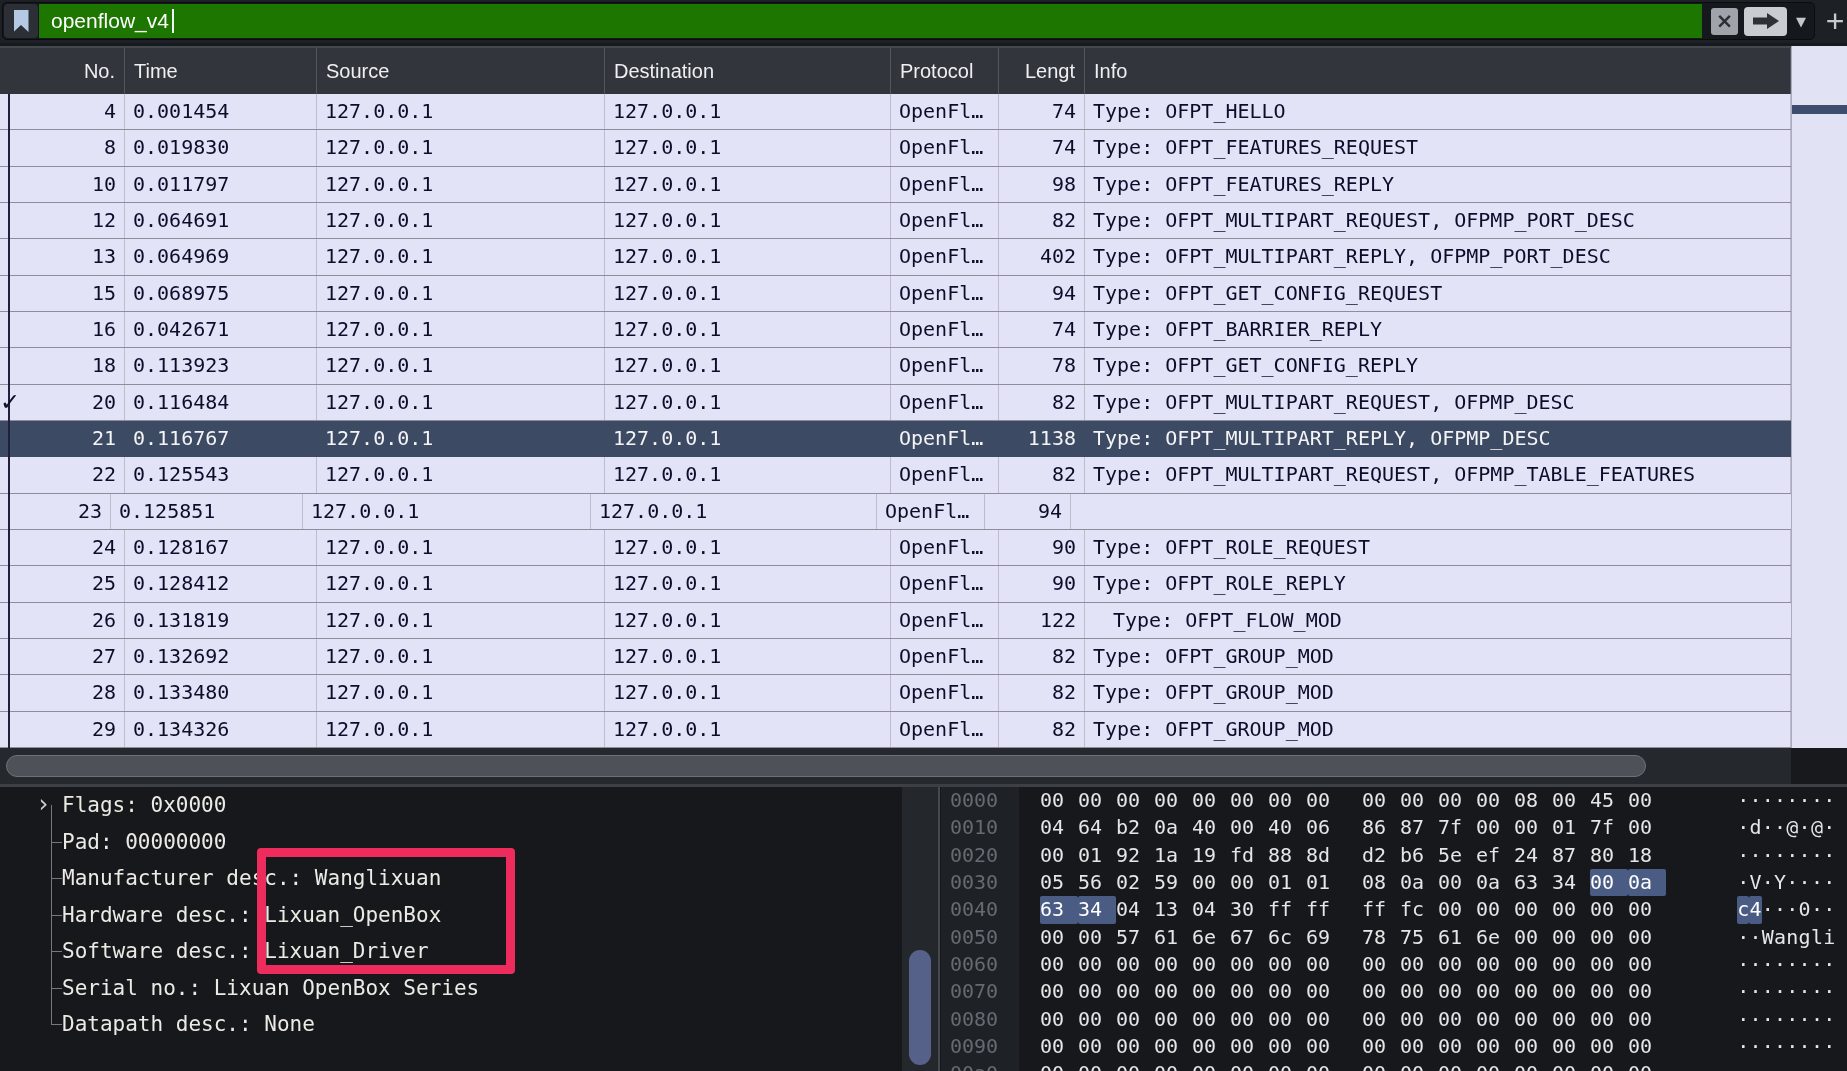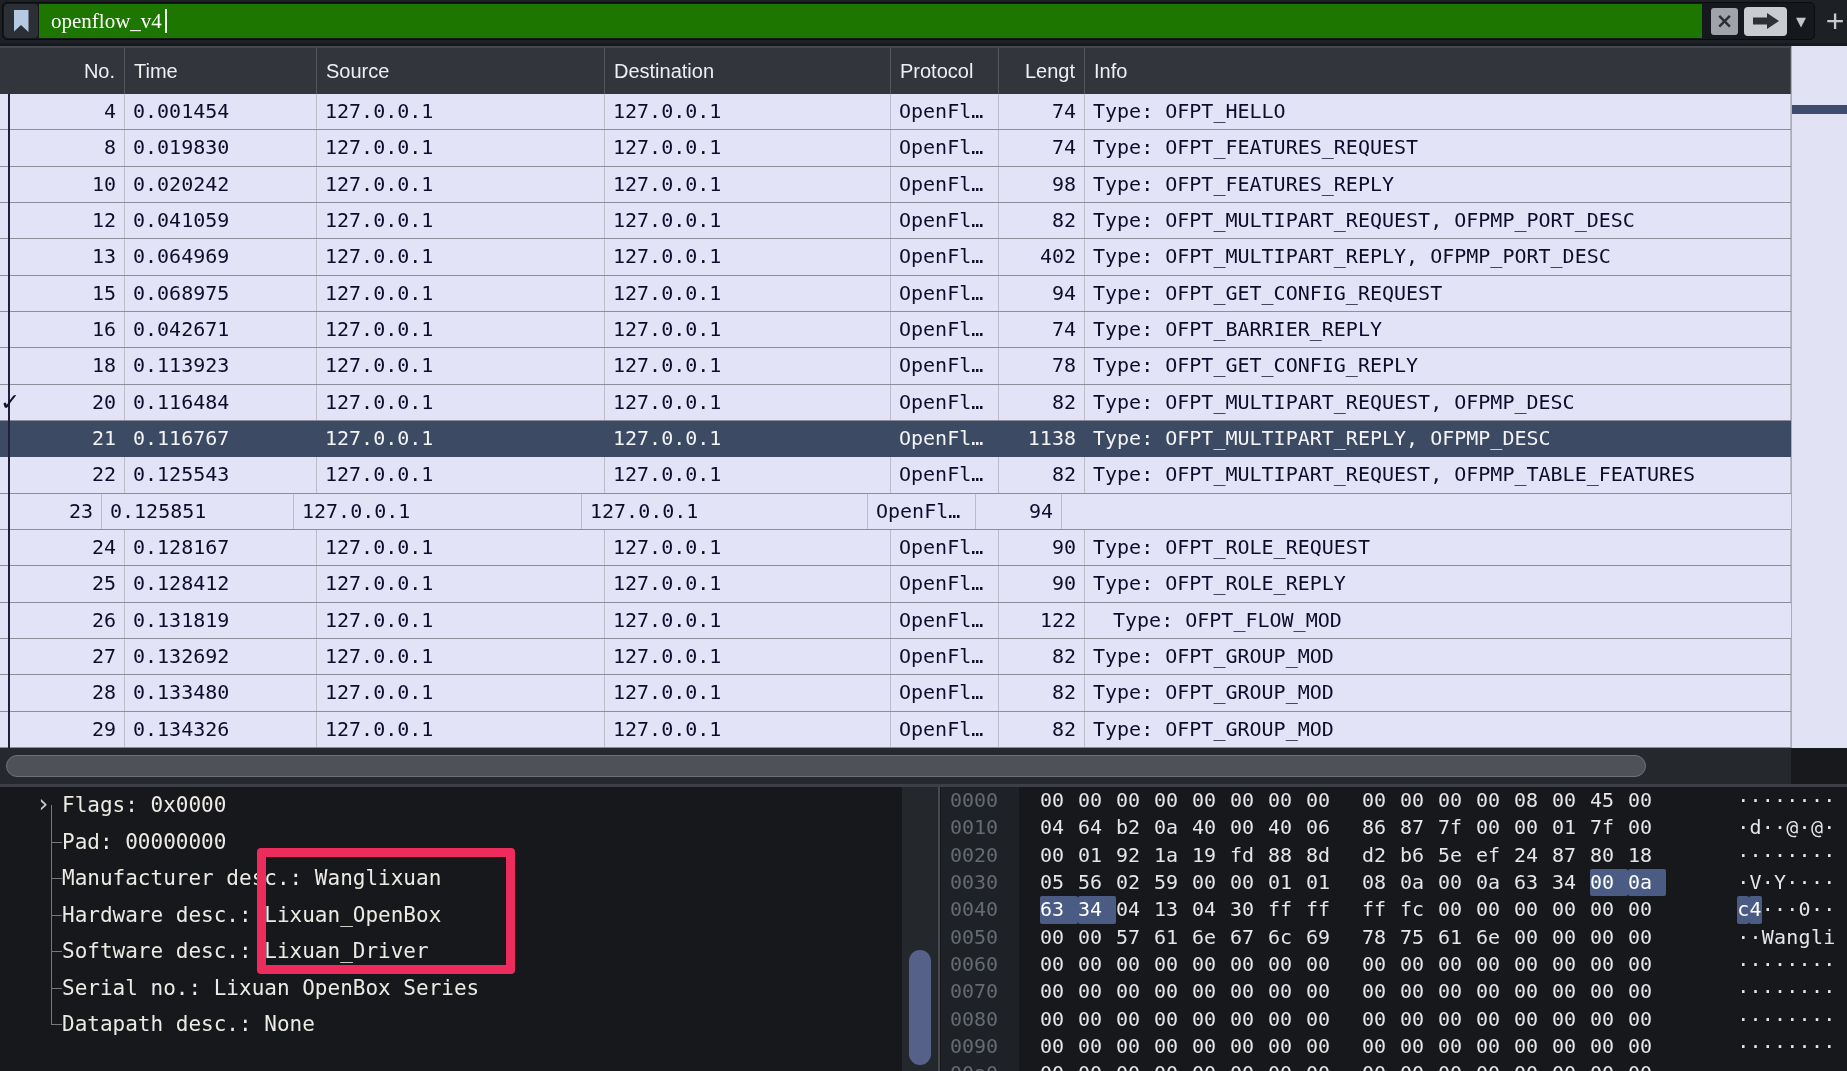--- a/index.html
+++ b/index.html
@@ -15,21 +15,21 @@
     position:absolute; left:2px; top:2px; width:1813px; height:38px;
     background:#15181c; border:1px solid #0a0c0d; border-radius:5px;
     display:flex; align-items:center; overflow:hidden;
   }
   .bookmark-btn { width:34px; height:34px; margin:1px; background:#2c3036; border-radius:4px;
     display:flex; align-items:center; justify-content:center; flex:0 0 auto; }
   .bookmark-glyph { width:15px; height:22px; background:#b6c9e2;
     clip-path:polygon(0 0,100% 0,100% 100%,50% 68%,0 100%); }
   .filter-input {
     width:1663px; height:34px; background:var(--filter-bg,#1c7600); color:#ffffff;
-    font-family:Liberation Serif, serif; font-size:21px;
+    font-family:Liberation Sans, sans-serif; font-size:21px;
     display:flex; align-items:center; padding-left:12px; flex:0 0 auto;
   }
   .caret { width:2px; height:24px; background:#eef6ee; margin-left:3px; }
   .clear-btn { width:27px; height:27px; background:#a0a4aa; border-radius:3px; color:#2b2f33;
     font-size:21px; font-weight:bold; font-family:"DejaVu Sans",sans-serif;
     display:flex; align-items:center; justify-content:center; margin-left:9px; flex:0 0 auto; }
   .apply-btn { width:43px; height:29px; background:#c9cdd2; border-radius:4px;
     display:flex; align-items:center; justify-content:center; margin-left:6px; flex:0 0 auto; }
   .dropdown-chevron { color:#c3c7cc; font-size:13px; margin-left:9px; font-family:"DejaVu Sans",sans-serif; }
   .plus-btn { position:absolute; left:1822px; top:2px; width:26px; height:38px; color:#c6cace;
@@ -151,30 +151,30 @@
         <div class="cell r" style="width: 125px;">8</div>
         <div class="cell " style="width: 192px;">0.019830</div>
         <div class="cell " style="width: 288px;">127.0.0.1</div>
         <div class="cell " style="width: 286px;">127.0.0.1</div>
         <div class="cell " style="width: 108px;">OpenFl…</div>
         <div class="cell r" style="width: 86px;">74</div>
         <div class="cell " style="width: 706px;">Type: OFPT_FEATURES_REQUEST</div>
       </div>
       <div class="prow">
         <div class="cell r" style="width: 125px;">10</div>
-        <div class="cell " style="width: 192px;">0.020242</div>
+        <div class="cell " style="width: 192px;">0.011797</div>
         <div class="cell " style="width: 288px;">127.0.0.1</div>
         <div class="cell " style="width: 286px;">127.0.0.1</div>
         <div class="cell " style="width: 108px;">OpenFl…</div>
         <div class="cell r" style="width: 86px;">98</div>
         <div class="cell " style="width: 706px;">Type: OFPT_FEATURES_REPLY</div>
       </div>
       <div class="prow">
         <div class="cell r" style="width: 125px;">12</div>
-        <div class="cell " style="width: 192px;">0.041059</div>
+        <div class="cell " style="width: 192px;">0.064691</div>
         <div class="cell " style="width: 288px;">127.0.0.1</div>
         <div class="cell " style="width: 286px;">127.0.0.1</div>
         <div class="cell " style="width: 108px;">OpenFl…</div>
         <div class="cell r" style="width: 86px;">82</div>
         <div class="cell " style="width: 706px;">Type: OFPT_MULTIPART_REQUEST, OFPMP_PORT_DESC</div>
       </div>
       <div class="prow">
         <div class="cell r" style="width: 125px;">13</div>
         <div class="cell " style="width: 192px;">0.064969</div>
         <div class="cell " style="width: 288px;">127.0.0.1</div>
@@ -232,21 +232,21 @@
       <div class="prow">
         <div class="cell r" style="width: 125px;">22</div>
         <div class="cell " style="width: 192px;">0.125543</div>
         <div class="cell " style="width: 288px;">127.0.0.1</div>
         <div class="cell " style="width: 286px;">127.0.0.1</div>
         <div class="cell " style="width: 108px;">OpenFl…</div>
         <div class="cell r" style="width: 86px;">82</div>
         <div class="cell " style="width: 706px;">Type: OFPT_MULTIPART_REQUEST, OFPMP_TABLE_FEATURES</div>
       </div>
       <div class="prow">
-        <div class="cell r" style="width: 102px;">23</div>
+        <div class="cell r" style="width: 111px;">23</div>
         <div class="cell " style="width: 192px;">0.125851</div>
         <div class="cell " style="width: 288px;">127.0.0.1</div>
         <div class="cell " style="width: 286px;">127.0.0.1</div>
         <div class="cell " style="width: 108px;">OpenFl…</div>
         <div class="cell r" style="width: 86px;">94</div>
       </div>
       <div class="prow">
         <div class="cell r" style="width: 125px;">24</div>
         <div class="cell " style="width: 192px;">0.128167</div>
         <div class="cell " style="width: 288px;">127.0.0.1</div>

